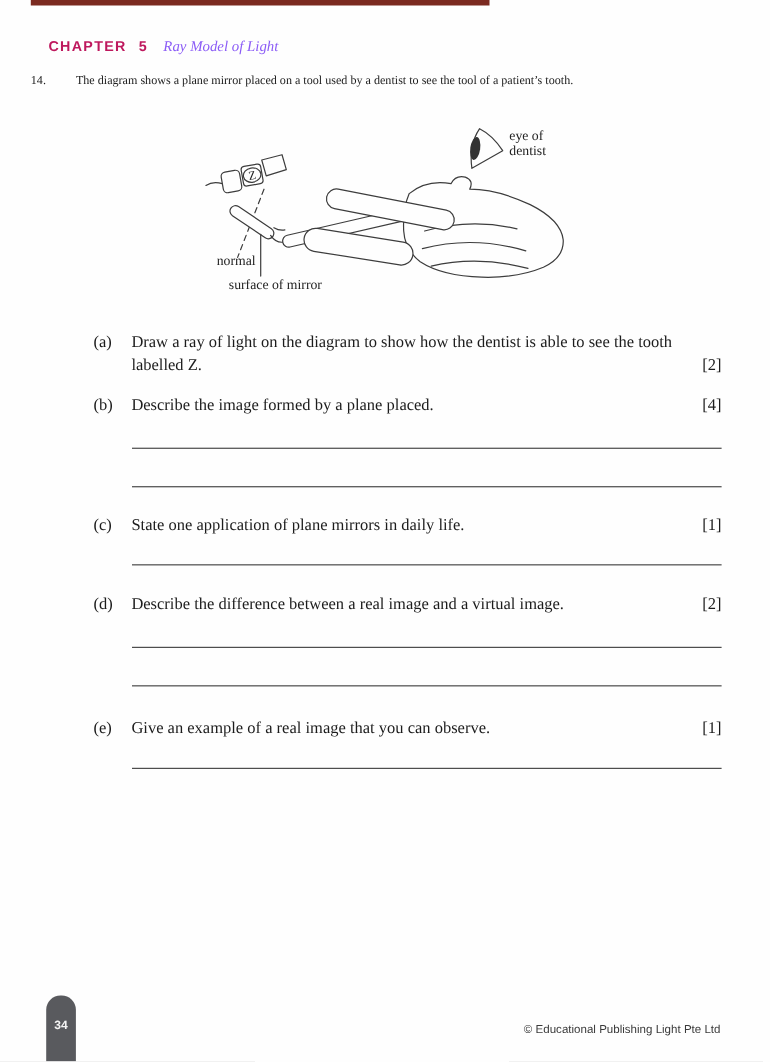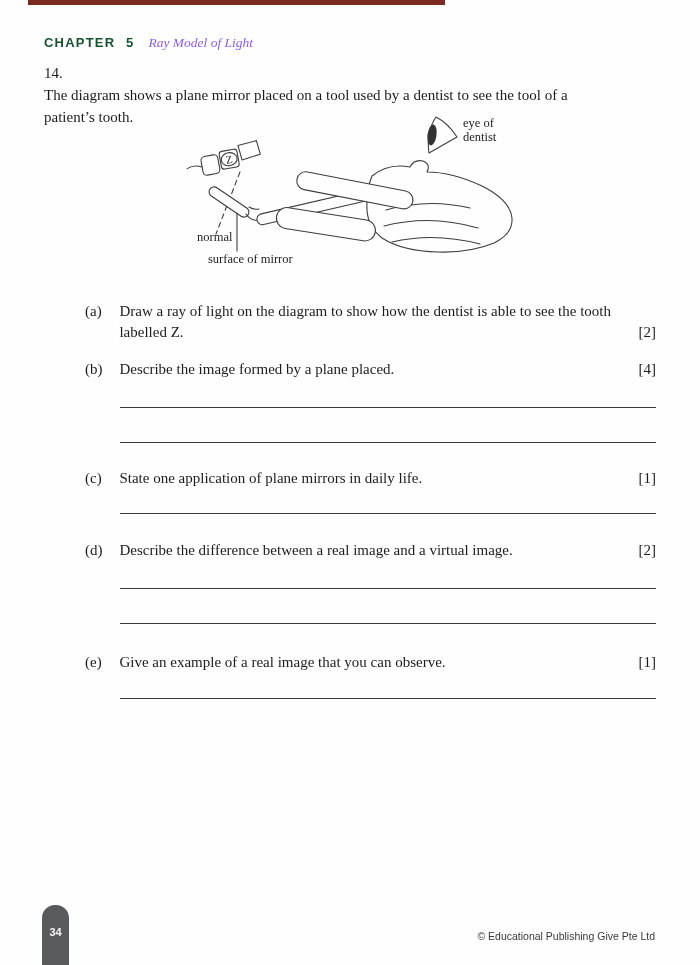--- a/index.html
+++ b/index.html
@@ -7,26 +7,26 @@
   .page {
     position:relative; width:700px; height:965px; margin:0 auto;
     background:#fefefe; overflow:hidden;
     font-family:"Liberation Serif", serif; color:#1c1c1c;
   }
   .top-bar { position:absolute; left:28px; top:0; width:417px; height:5px; background:#7b2a20; }
 
   .chapter-header { position:absolute; left:44px; top:33px; white-space:nowrap; }
   .chapter-label {
     font-family:"Liberation Sans", sans-serif; font-weight:800;
-    font-size:13px; letter-spacing:1.2px; word-spacing:6px; color:#14532d;
+    font-size:13px; letter-spacing:1.2px; word-spacing:6px; color:#be185d;
   }
   .chapter-title { font-style:italic; font-size:13.5px; margin-left:14px; color:#8b5cf6; }
 
-  .question { position:absolute; left:44px; top:62px; width:615px; display:flex;
-              font-size:15px; line-height:22px;flex-direction:column; }
+  .question { position:absolute; left:28px; top:62px; width:615px; display:flex;
+              font-size:11px; line-height:22px; }
   .q-num { width:41px; }
   .q-stem { width:574px; }
 
   .diagram-wrap { position:absolute; left:180px; top:110px; width:340px; height:162px; }
   svg text { font-family:"Liberation Serif", serif; font-size:12.5px; fill:#222; }
 
   .qbody { position:absolute; left:85px; top:0; width:571px; height:965px; font-size:15px; line-height:21px; }
   .part { position:absolute; left:0; width:571px; display:flex; }
   .part-label { width:35px; }
   .part-text { width:545px; padding-right:26px; }
@@ -159,15 +159,15 @@
       <div class="part-marks">[1]</div>
     </div>
     <div class="ans-line line-e1"></div>
 
   </div>
 
   <div class="page-tab">
     <span>34</span>
   </div>
 
-  <div class="copyright">© Educational Publishing Give Pte Ltd</div>
+  <div class="copyright">© Educational Publishing Light Pte Ltd</div>
 
 </div>
 
 </body></html>

